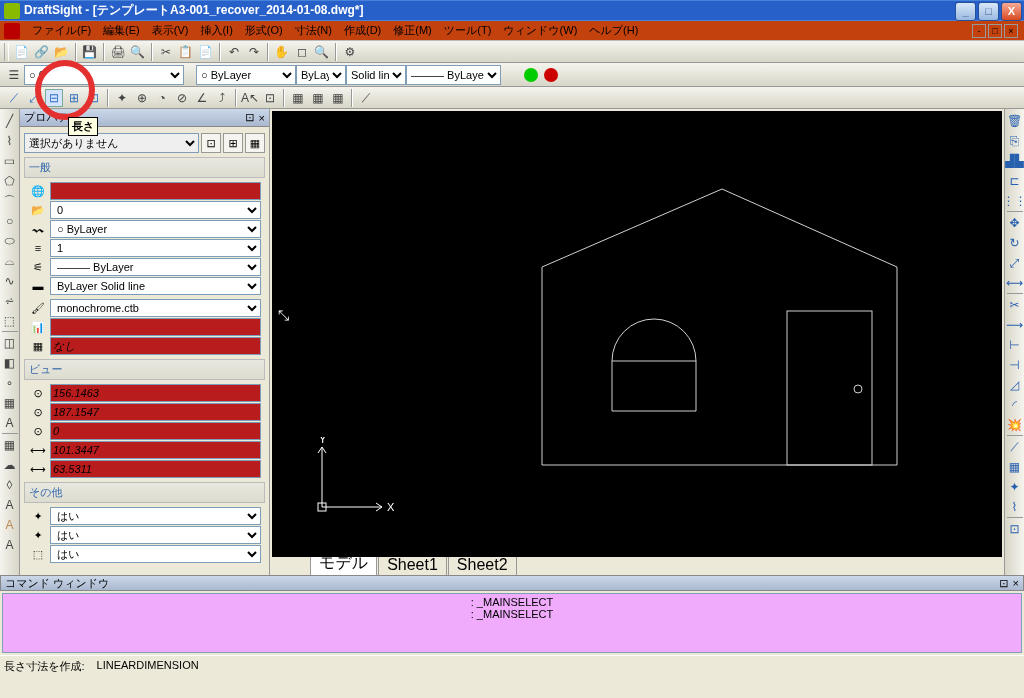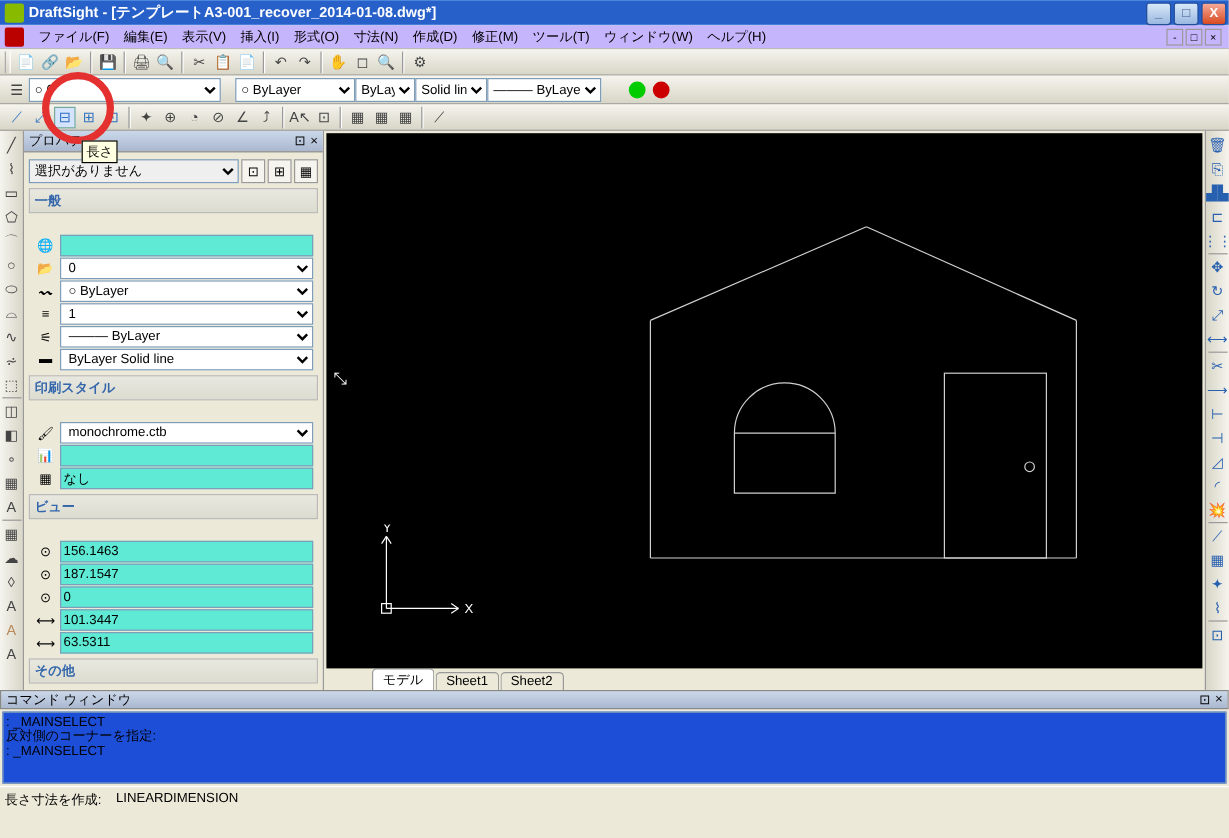--- a/index.html
+++ b/index.html
@@ -7,85 +7,85 @@
 
 
 .titlebar { height:21px; background:linear-gradient(#5d9ae6,#2860c9 6%,#2860c9 94%,#5d9ae6); color:#fff; display:flex; align-items:center; padding-left:4px; }
 .titlebar .logo { width:16px; height:16px; background:#8b0; border-radius:2px; margin-right:4px; }
 .titlebar .title { flex:1; font-weight:bold; font-size:12px; }
 .titlebar .winbtn { width:21px; height:19px; margin:1px 2px 0 0; border:1px solid #244f9a; border-radius:3px; display:flex; align-items:center; justify-content:center; font-family:Arial; font-weight:bold; font-size:11px; }
 .min,.max { background:linear-gradient(#d8e8f8,#9ab8e0); color:#405a90; }
 .close { background:linear-gradient(#f8aa98,#d84a20); color:#fff; }
 
 
-.menubar { height:20px; background:#c4b5fd; border-bottom:1px solid #bbb; display:flex; align-items:center; padding-left:4px; }
+.menubar { height:20px; background:#c2410c; border-bottom:1px solid #bbb; display:flex; align-items:center; padding-left:4px; }
 .menubar .appico { width:16px; height:16px; background:#b00; border-radius:2px; margin-right:6px; }
 .menubar .m { padding:2px 6px; cursor:default; }
 .menubar .sub { margin-left:auto; display:flex; padding-right:6px; }
 .menubar .sub span { width:14px; height:14px; margin-left:2px; border:1px solid #999; font-size:9px; display:flex; align-items:center; justify-content:center; }
 
 
 .toolbar { height:22px; background:linear-gradient(#f5f4ee,#d8d6c7); border-bottom:1px solid #999; display:flex; align-items:center; padding-left:4px; }
 .toolbar .grip { width:5px; height:18px; border-left:1px solid #aaa; border-right:1px solid #fff; margin-right:3px; }
 .tb { width:18px; height:18px; margin:0 1px; display:flex; align-items:center; justify-content:center; font-size:12px; color:#444; border:1px solid transparent; }
 .sep { width:2px; height:18px; border-left:1px solid #999; border-right:1px solid #fff; margin:0 3px; }
 
 
 .layerrow { height:24px; background:linear-gradient(#f5f4ee,#d8d6c7); border-bottom:1px solid #999; display:flex; align-items:center; padding-left:4px; }
 .layerrow select,.layerrow .combo { height:20px; font-size:11px; background:#fff; border:1px solid #7e9db9; }
 .dot { width:14px; height:14px; border-radius:50%; margin:0 3px; }
 
 
 .snaprow { height:22px; background:linear-gradient(#f5f4ee,#d8d6c7); border-bottom:1px solid #999; display:flex; align-items:center; padding-left:4px; position:relative; }
 .highlight-circle { position:absolute; left:35px; top:60px; width:60px; height:60px; border:6px solid #e53030; border-radius:50%; pointer-events:none; z-index:100; }
-.tooltip-box { position:absolute; left:68px; top:117px; background:#ffffe1; border:1px solid #000; padding:1px 3px; font-size:11px; z-index:101; }
+.tooltip-box { position:absolute; left:68px; top:117px; background:#ffffe1; border:1px solid #000; padding:1px 3px; font-size:11px; z-index:101;font-weight:bold; }
 
 
 .mainarea { display:flex; height:466px; }
 
 
 .leftbar { width:20px; background:linear-gradient(to right,#f5f4ee,#d8d6c7); border-right:1px solid #999; display:flex; flex-direction:column; align-items:center; padding-top:2px; }
 .leftbar .tb { margin:1px 0; }
 
 
 .proppanel { width:250px; background:#ece9d8; border-right:1px solid #999; display:flex; flex-direction:column; }
 .prophead { height:18px; background:linear-gradient(#cbd8ea,#aab8d0); border-bottom:1px solid #888; display:flex; align-items:center; padding:0 4px; font-size:11px; }
 .prophead .x { margin-left:auto; }
 .propbody { flex:1; overflow:auto; padding:2px; }
 .selector-row { display:flex; align-items:center; margin:4px 2px; }
 .selector-row select { flex:1; height:20px; border:1px solid #7e9db9; }
 .selector-row .sb { width:20px; height:20px; border:1px solid #999; margin-left:2px; background:#f5f4ee; display:flex; align-items:center; justify-content:center; }
 .section { margin:4px 2px; }
-.section-title { background:linear-gradient(#e8e8e0,#dcdcd0); border:1px solid #bbb; padding:2px 4px; color:#3366aa; margin-bottom:18px;font-weight:bold; }
+.section-title { background:linear-gradient(#e8e8e0,#dcdcd0); border:1px solid #bbb; padding:2px 4px; color:#3366aa; margin-bottom:4px; }
 .section .row { display:flex; align-items:center; margin:1px 4px; }
 .section .row .ico { width:20px; height:16px; display:flex; align-items:center; justify-content:center; margin-right:2px; }
 .section .row input,.section .row select { flex:1; height:18px; border:1px solid #7e9db9; background:#fff; font-size:11px; padding-left:2px; }
-.section .row .ro { background:#5eead4; }
+.section .row .ro { background:#b91c1c;font-style:italic; }
 
 
 .canvaswrap { flex:1; display:flex; flex-direction:column; background:#ece9d8; }
 .canvas { flex:1; background:#000; position:relative; margin:2px; }
 .house { position:absolute; }
 .house line,.house rect,.house path,.house circle { stroke:#d0d0d0; stroke-width:1; fill:none; }
 .ucs { position:absolute; left:40px; bottom:30px; }
 .ucs line { stroke:#fff; stroke-width:1; }
 .ucs text { fill:#fff; font-size:11px; }
 .cursor-arrow { position:absolute; left:6px; top:196px; color:#fff; font-size:14px; }
 .tabs { height:18px; display:flex; align-items:end; padding-left:40px; margin-top:-2px; }
-.tab { background:#ece9d8; border:1px solid #999; border-bottom:none; border-radius:4px 4px 0 0; padding:1px 8px; margin-right:1px; font-size:11px;text-align:center; }
+.tab { background:#ece9d8; border:1px solid #999; border-bottom:none; border-radius:4px 4px 0 0; padding:1px 8px; margin-right:1px; font-size:16px;text-align:center; }
 .tab.active { background:#fff; }
 
 
 .rightbar { width:20px; background:linear-gradient(to left,#f5f4ee,#d8d6c7); border-left:1px solid #999; display:flex; flex-direction:column; align-items:center; padding-top:2px; }
 .rightbar .tb { margin:1px 0; color:#2860b0; }
 
 
 .cmdpanel { background:#ece9d8; }
 .cmdhead { height:16px; background:linear-gradient(#cbd8ea,#aab8d0); border:1px solid #888; display:flex; align-items:center; padding:0 4px; font-size:11px; }
-.cmdbody { height:60px; background:#1d4ed8; border:1px solid #7e9db9; margin:2px; padding:2px; font-size:11px; line-height:12px; overflow:hidden; }
+.cmdbody { height:60px; background:#f0abfc; border:1px solid #7e9db9; margin:2px; padding:2px; font-size:11px; line-height:12px; overflow:hidden;text-align:center; }
 
 
 .statusbar { height:22px; background:#ece9d8; border-top:1px solid #fff; display:flex; align-items:center; padding:0 4px; }
 .statusbar .left { flex:1; display:flex; }
 .statusbar .right { display:flex; gap:2px; }
 .sbtn { height:18px; border:1px solid #888; background:#f5f4ee; padding:0 6px; font-size:10px; display:flex; align-items:center; border-radius:2px; }
 .sbtn.on { background:#d4e4ff; }
 .coords { margin-left:6px; border:1px solid #999; padding:1px 4px; background:#ece9d8; font-size:10px; }
 </style>
 </head>
@@ -252,21 +252,20 @@
             <div class="ico">⚟</div>
             <select><option>——— ByLayer</option></select>
           </div>
         <div class="row">
             <div class="ico">▬</div>
             <select><option>ByLayer     Solid line</option></select>
           </div>
       </div>
 
       <div class="section">
-        <div class="section-title">印刷スタイル</div>
         <div class="row">
             <div class="ico">🖌</div>
             <select><option>monochrome.ctb</option></select>
           </div>
         <div class="row">
             <div class="ico">📊</div>
             <input class="ro" readonly="" style="">
           </div>
         <div class="row">
             <div class="ico">▦</div>
@@ -383,21 +382,20 @@
 </div>
 
 <div class="cmdpanel">
   <div class="cmdhead">
     <span>コマンド ウィンドウ</span>
     <span style="margin-left:auto">⊡</span>
     <span style="margin-left:4px">×</span>
   </div>
   <div class="cmdbody">
     <div>: _MAINSELECT</div>
-    <div>反対側のコーナーを指定:</div>
     <div>: _MAINSELECT</div>
   </div>
 </div>
 
 <div class="statusbar">
   <div class="left">
     <span>長さ寸法を作成:</span>
     <span style="margin-left:12px">LINEARDIMENSION</span>
   </div>
 </div>

